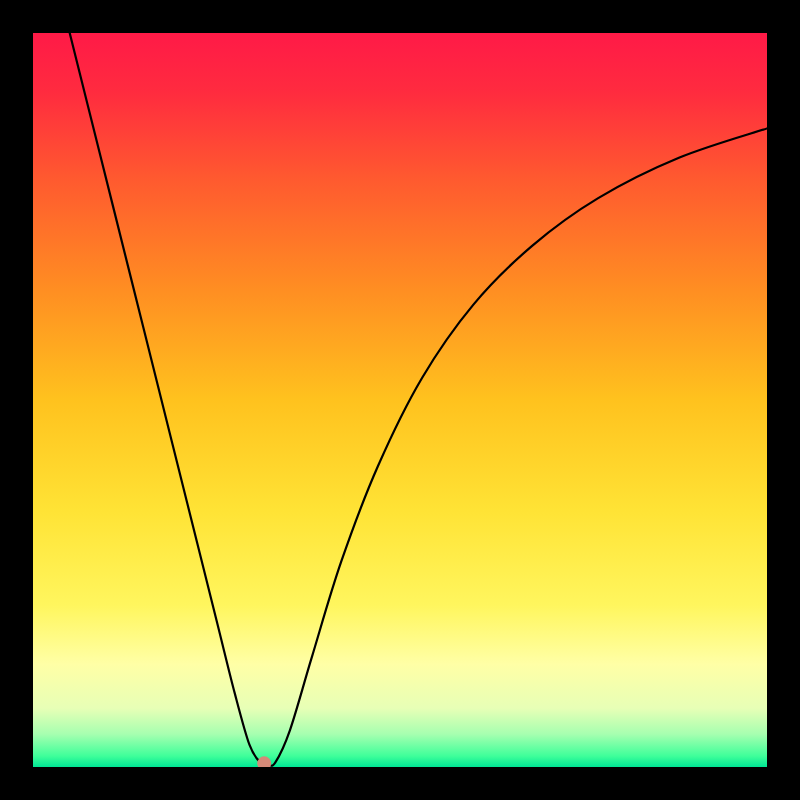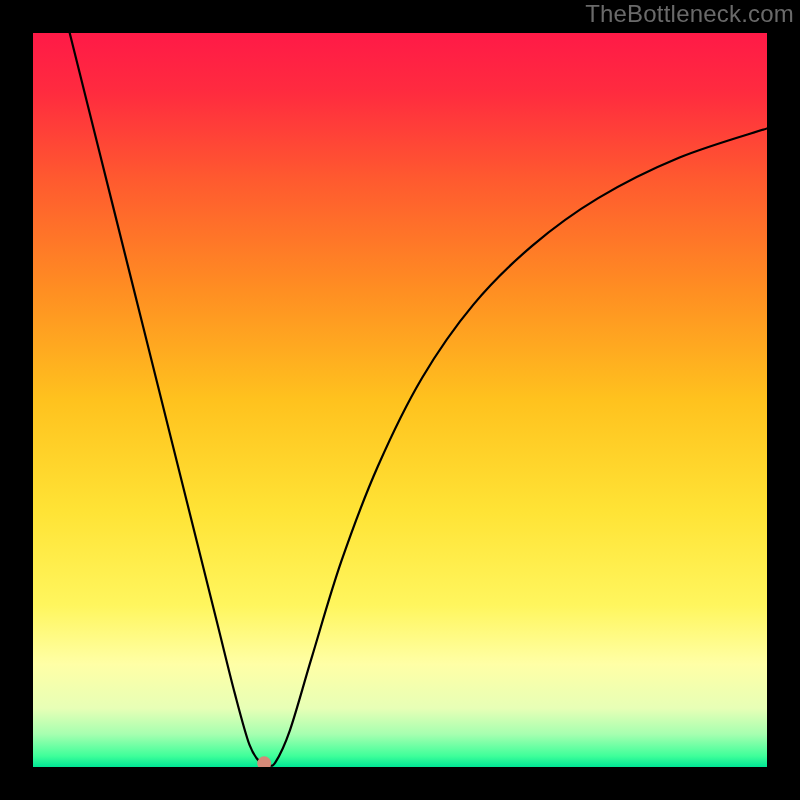--- a/index.html
+++ b/index.html
@@ -35,21 +35,20 @@
     width: 734px;
     height: 734px;
     
   }
   svg { display: block; }
 </style>
 </head>
 <body>
 
 <div class="frame">
-  <div class="watermark">TheBottleneck.com</div>
 
   <div class="plot">
     <svg id="chart-svg" width="734" height="734" viewBox="0 0 734 734">
       <defs>
         <linearGradient id="bg-grad" x1="0" y1="0" x2="0" y2="1">
             <stop offset="0%" stop-color="#ff1a47"></stop>
             <stop offset="8%" stop-color="#ff2b3f"></stop>
             <stop offset="20%" stop-color="#ff5a2f"></stop>
             <stop offset="35%" stop-color="#ff8e22"></stop>
             <stop offset="50%" stop-color="#ffc21e"></stop>

